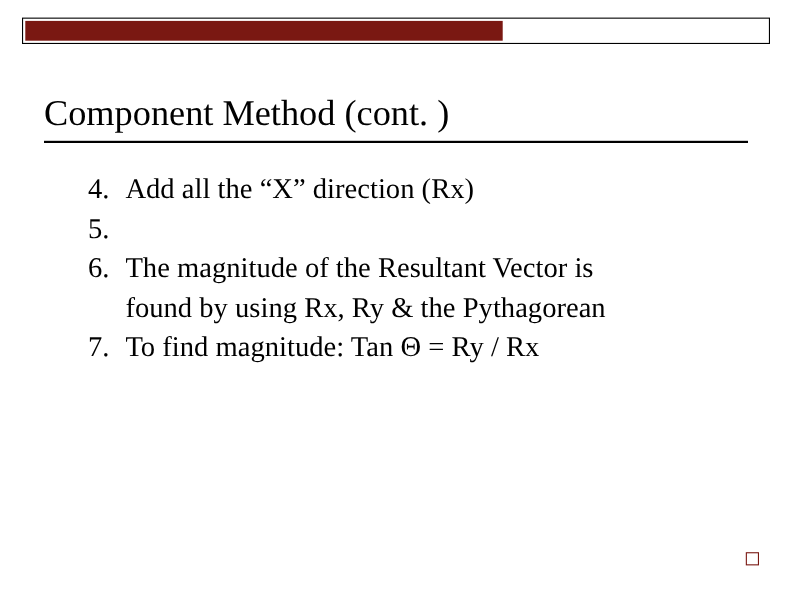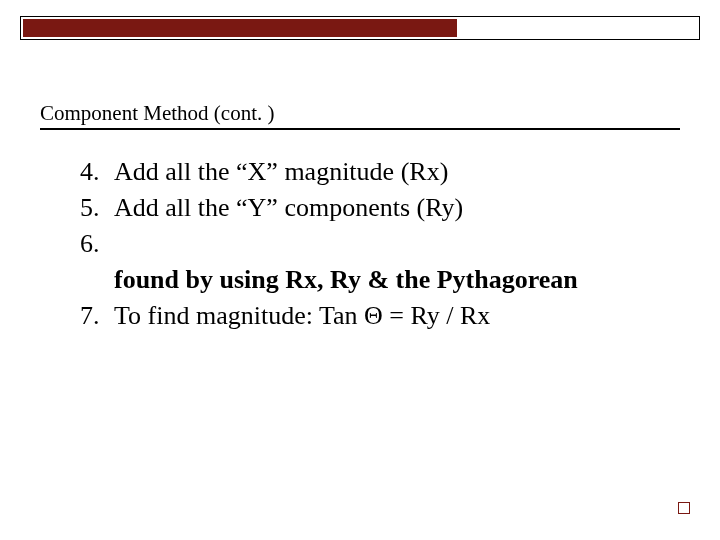--- a/index.html
+++ b/index.html
@@ -32,22 +32,22 @@
     position: absolute;
     left: 2px;
     top: 2px;
     bottom: 2px;
     width: 64%;
     background: #7a1812;
   }
   .title {
     position: absolute;
     left: 40px;
-    top: 102px;
-    font-size: 21px;
+    top: 86px;
+    font-size: 33px;
     line-height: 1.1;
   }
   .title-rule {
     position: absolute;
     left: 40px;
     right: 40px;
     top: 128px;
     border-top: 2px solid #000;
   }
   .body {
@@ -59,21 +59,20 @@
     line-height: 1.38;
   }
   .row {
     display: flex;
   }
   .num {
     min-width: 34px;
   }
   .indent {
     padding-left: 34px;
-    font-weight: bold;
   }
   .indent-deep {
     padding-left: 160px;
   }
   sup {
     font-size: 0.65em;
     vertical-align: super;
     line-height: 0;
   }
   .corner-sq {
@@ -95,30 +94,30 @@
     <div class="top-bar-inner"></div>
   </div>
 
   <div class="title">Component Method (cont. )</div>
   <div class="title-rule"></div>
 
   <div class="body">
 
     <div class="row">
       <span class="num">4.</span>
-      <span>Add all the “X” magnitude (Rx)</span>
+      <span>Add all the “X” direction (Rx)</span>
     </div>
 
     <div class="row">
       <span class="num">5.</span>
-      <span>Add all the “Y” components (Ry)</span>
     </div>
 
     <div class="row">
       <span class="num">6.</span>
+      <span>The magnitude of the Resultant Vector is</span>
     </div>
     <div class="indent">found by using Rx, Ry &amp; the Pythagorean</div>
 
 
     <div class="row">
       <span class="num">7.</span>
       <span>To find magnitude: Tan Θ = Ry / Rx</span>
     </div>
 
   </div>

